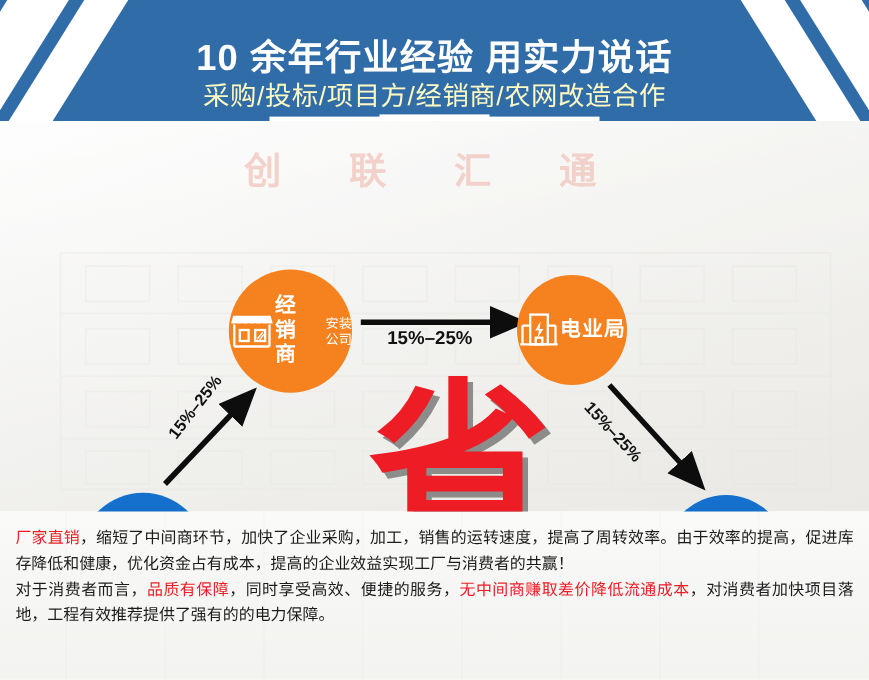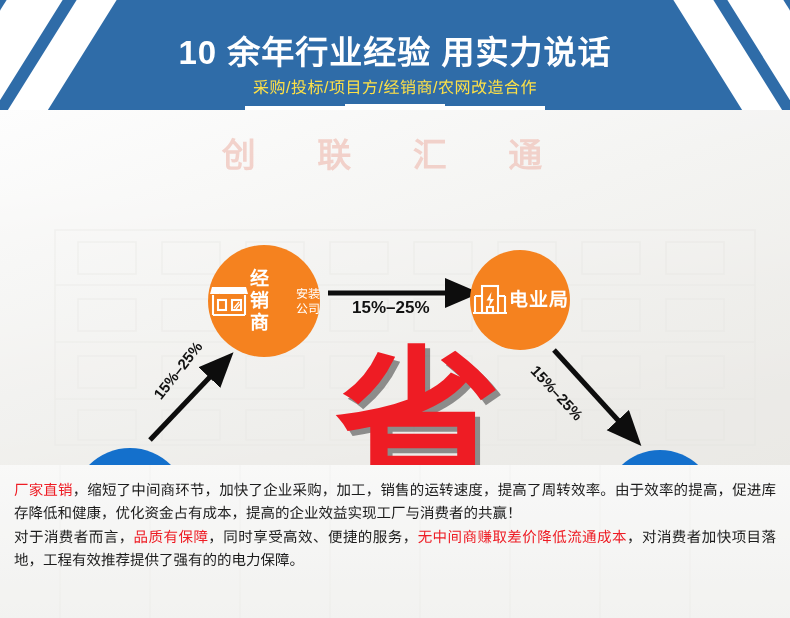--- a/index.html
+++ b/index.html
@@ -25,21 +25,21 @@
   .hdr-inner {
     position:absolute; left:0; top:0; width:790px; height:110px;
     display:flex; flex-direction:column; align-items:center; justify-content:flex-end;
     padding-top:8px; z-index:4;
   }
   .hdr-title {
     color:#ffffff; font-size:33px; font-weight:bold; letter-spacing:1px;
     line-height:42px; white-space:nowrap;
   }
   .hdr-sub {
-    color:#fde047; font-size:16px; font-weight:normal; letter-spacing:0.5px;
+    color:#fef9c3; font-size:24px; font-weight:normal; letter-spacing:0.5px;
     line-height:26px; white-space:nowrap; margin-top:1px;
   }
   .hdr-rule {
     margin-top:5px; width:300px; height:4px; background:#ffffff; position:relative;
   }
   .hdr-rule::after {
     content:""; position:absolute; left:50%; top:-2px; transform:translateX(-50%);
     width:100px; height:8px; background:#ffffff;
   }
 

